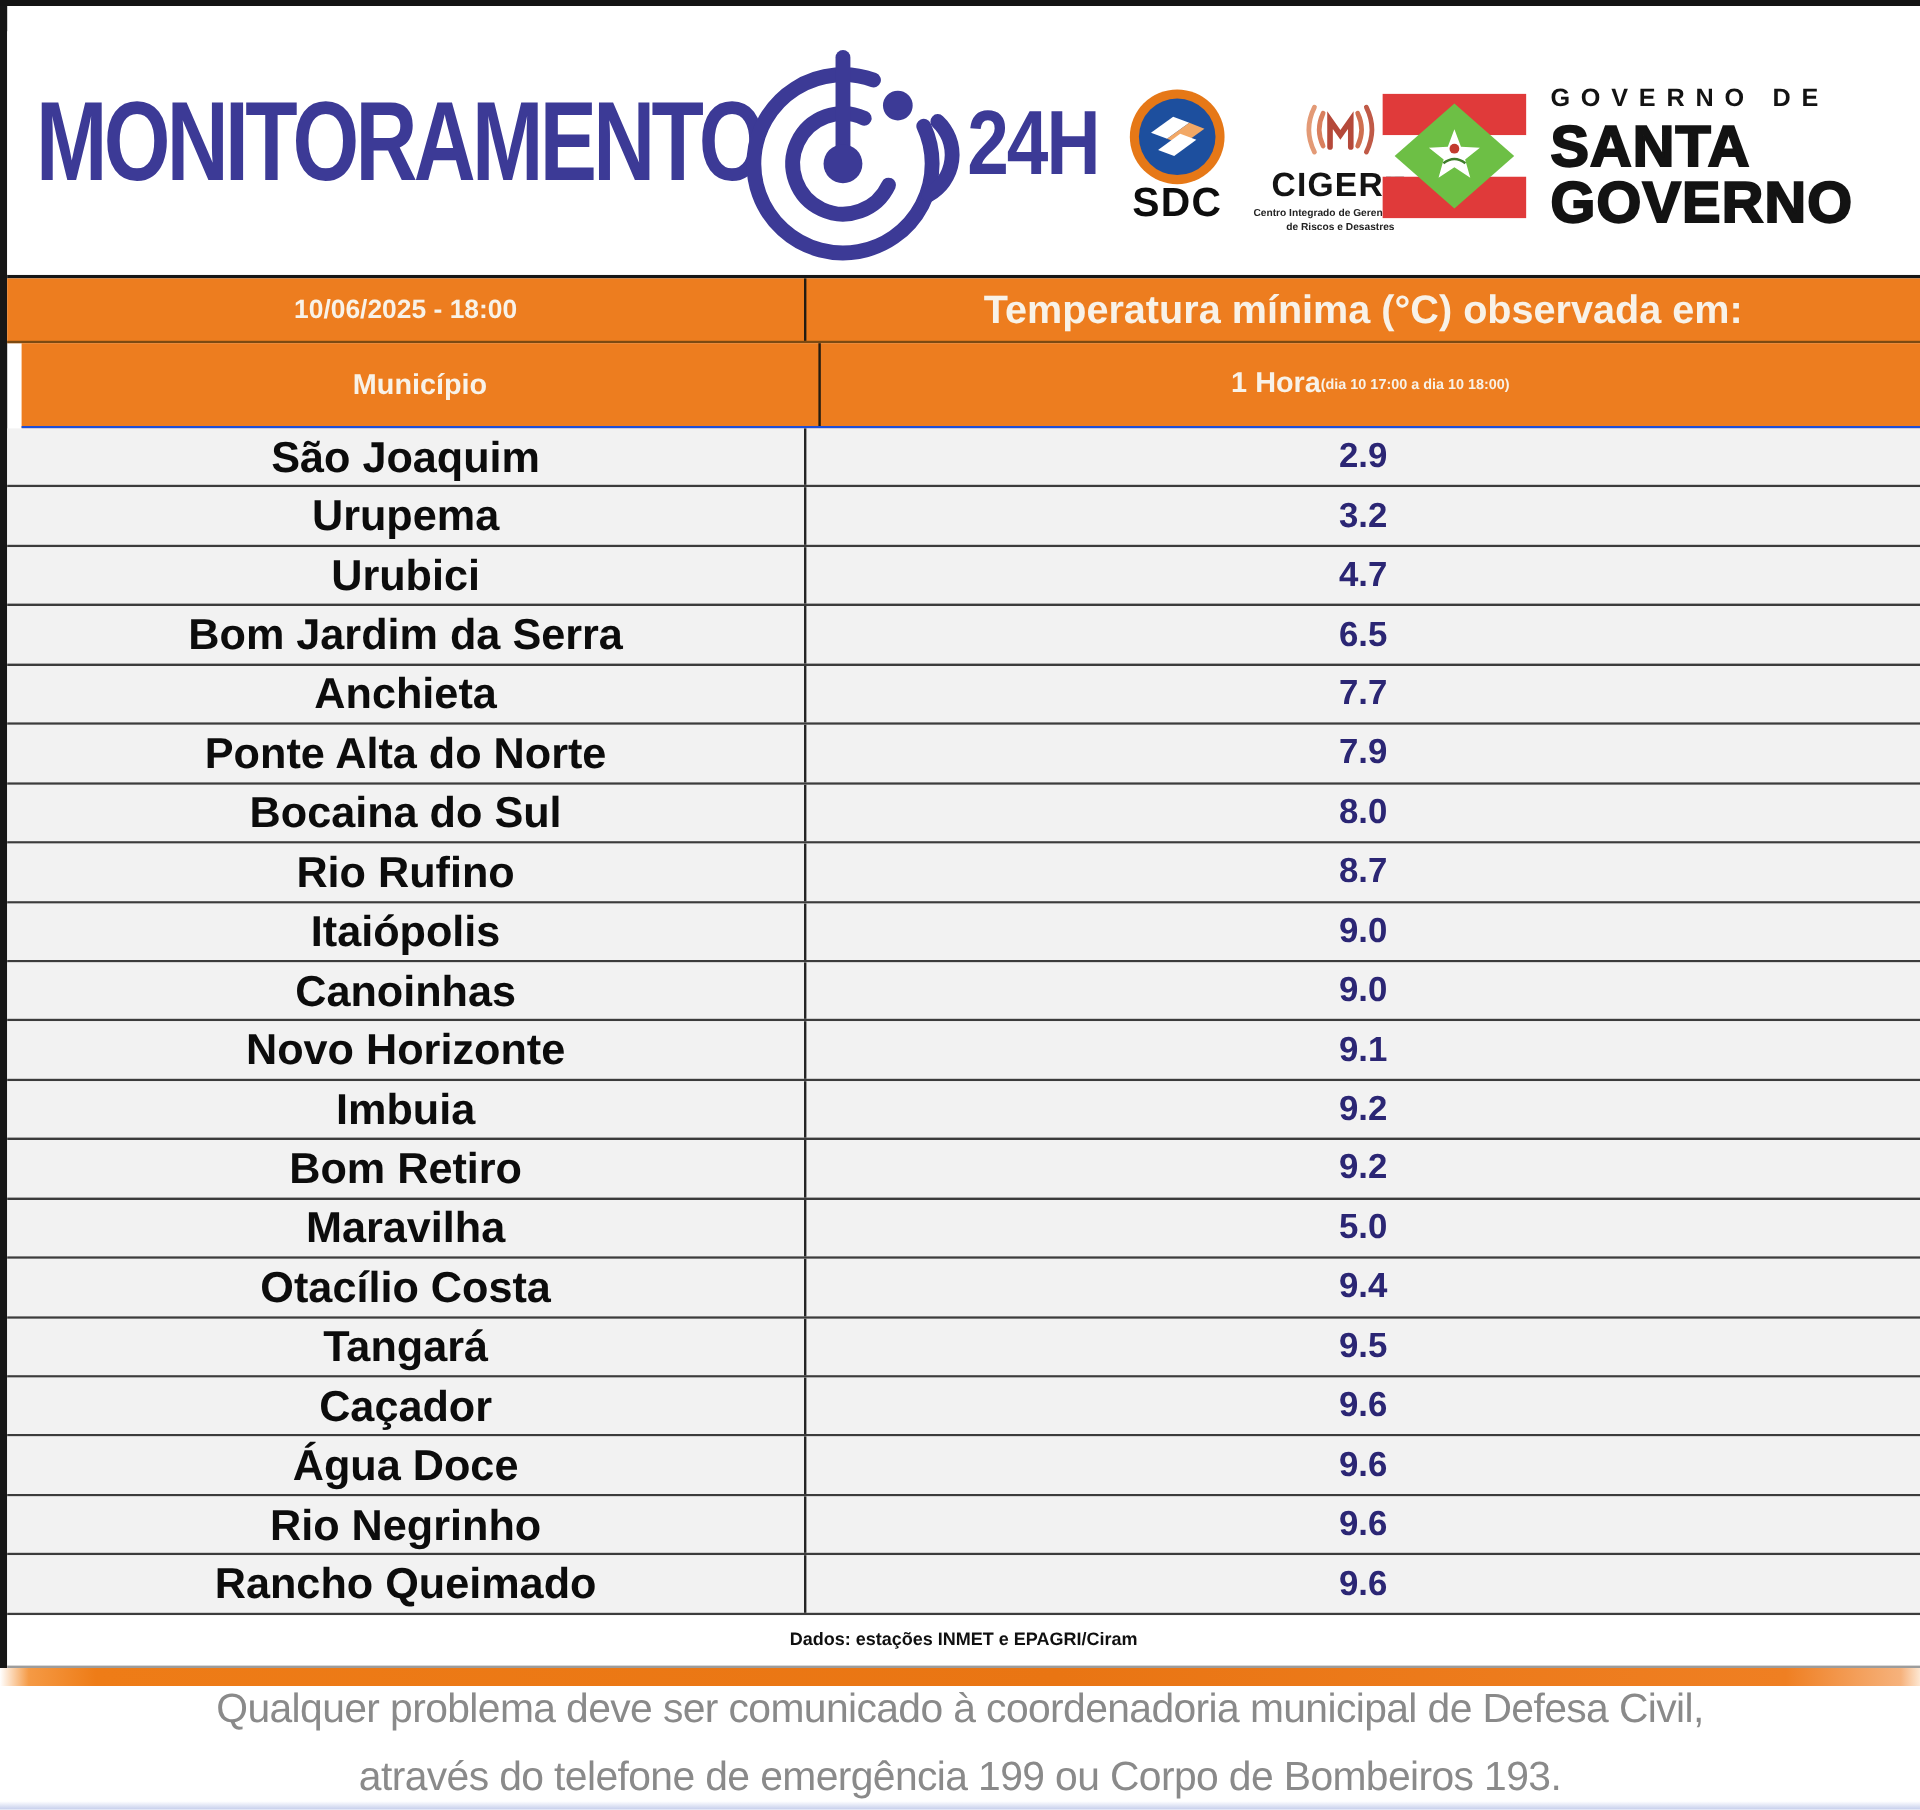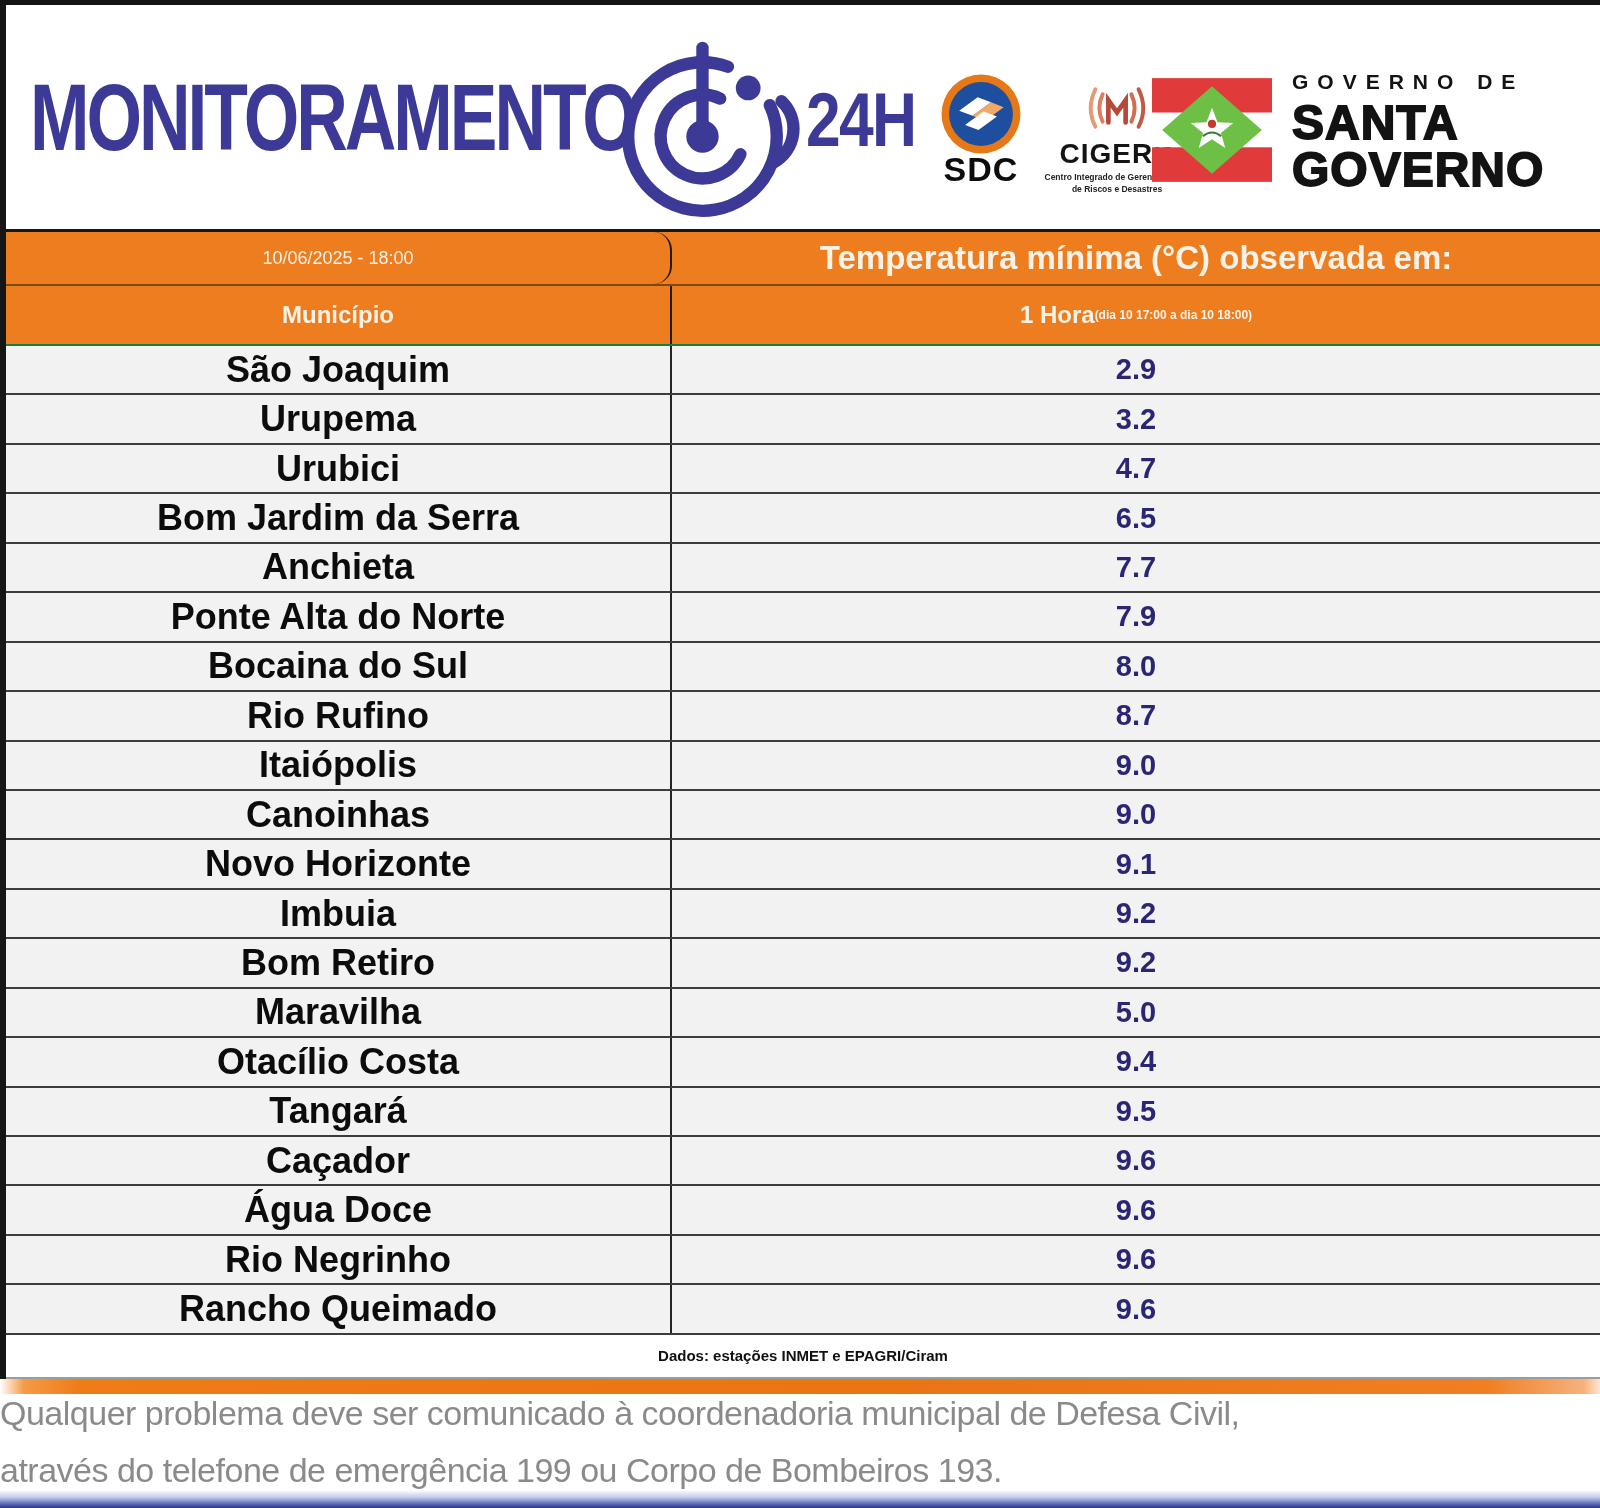--- a/index.html
+++ b/index.html
@@ -38,42 +38,42 @@
   .flag-wrap { position:absolute; left:1146px; top:52px; width:120px; height:104px; }
   .gov-block { position:absolute; left:1286px; top:44px; color:#131313; }
   .gov-line1 { font-size:21px; font-weight:bold; letter-spacing:9px; margin-bottom:5px; }
   .gov-big { font-size:48px; font-weight:bold; line-height:0.98; letter-spacing:1px;
              -webkit-text-stroke:1.8px #131313; }
 
   
   .table { border-top:3px solid #161616; }
   .h-row { display:flex; background:#ed7d1f; color:#f8f2e8; }
   .h-row1 { height:54px; border-bottom:2px solid #7c4a12; }
-  .h-row2 { height:60px; border-bottom:2px solid #15803d; }
+  .h-row2 { height:71px; border-bottom:2px solid #1d4ed8;margin-left:12px; }
   .cell-l { width:666px; flex:0 0 auto; border-right:2px solid #221c12;
             display:flex; align-items:center; justify-content:center; text-align:center; }
   .cell-r { flex:1 1 auto; display:flex; align-items:center; justify-content:center; text-align:center; }
-  .h-row1 .cell-l { font-size:18px; font-weight:normal;border-radius:18px; }
+  .h-row1 .cell-l { font-size:22px; font-weight:bold; }
   .h-row1 .cell-r { font-size:33px; font-weight:bold; }
   .h-row2 .cell-l { font-size:24px; font-weight:bold; }
   .h-row2 .cell-r { flex-direction:row; }
   .hora-main { font-size:24px; font-weight:bold; line-height:1.1; }
   .hora-sub { font-size:12px; font-weight:bold; line-height:1.2; }
   .row { display:flex; height:49.45px; background:#f2f2f2; border-bottom:2px solid #3c3c3c; }
   .row .cell-l { border-right:2px solid #242424; font-size:36px; font-weight:bold; color:#0c0c0c; }
   .row .cell-r { font-size:29px; font-weight:bold; color:#2b2674; }
 
   .dados-row { height:44px; background:#ffffff; border-bottom:2px solid #9c9c9c;
                display:flex; align-items:center; justify-content:center;
                font-size:15px; font-weight:bold; color:#101010; }
 
   
   .orange-bar { height:15px; flex:0 0 auto;
     background:linear-gradient(90deg,#ffffff 0%,#f59a45 1.5%,#ee7c17 5%,#e97513 55%,#ef7f22 93%,#f6b27c 99%,#fde7d2 100%); }
-  .notice { flex:1 1 auto; display:flex; flex-direction:column; align-items:flex-start; justify-content:center;
+  .notice { flex:1 1 auto; display:flex; flex-direction:column; align-items:center; justify-content:center;
             gap:18px; color:#8a8a8a; font-size:34px; letter-spacing:-0.5px; background:#fff; text-align:center; }
   .blue-bar { height:24px; flex:0 0 auto;
     background:linear-gradient(180deg,#ffffff 0%,#c3cceb 30%,#4d5caa 62%,#1a2272 82%,#111a60 100%); }
 </style>
 </head>
 <body>
 
 <div class="top-strip"></div>
 
 <div class="main-wrap">

